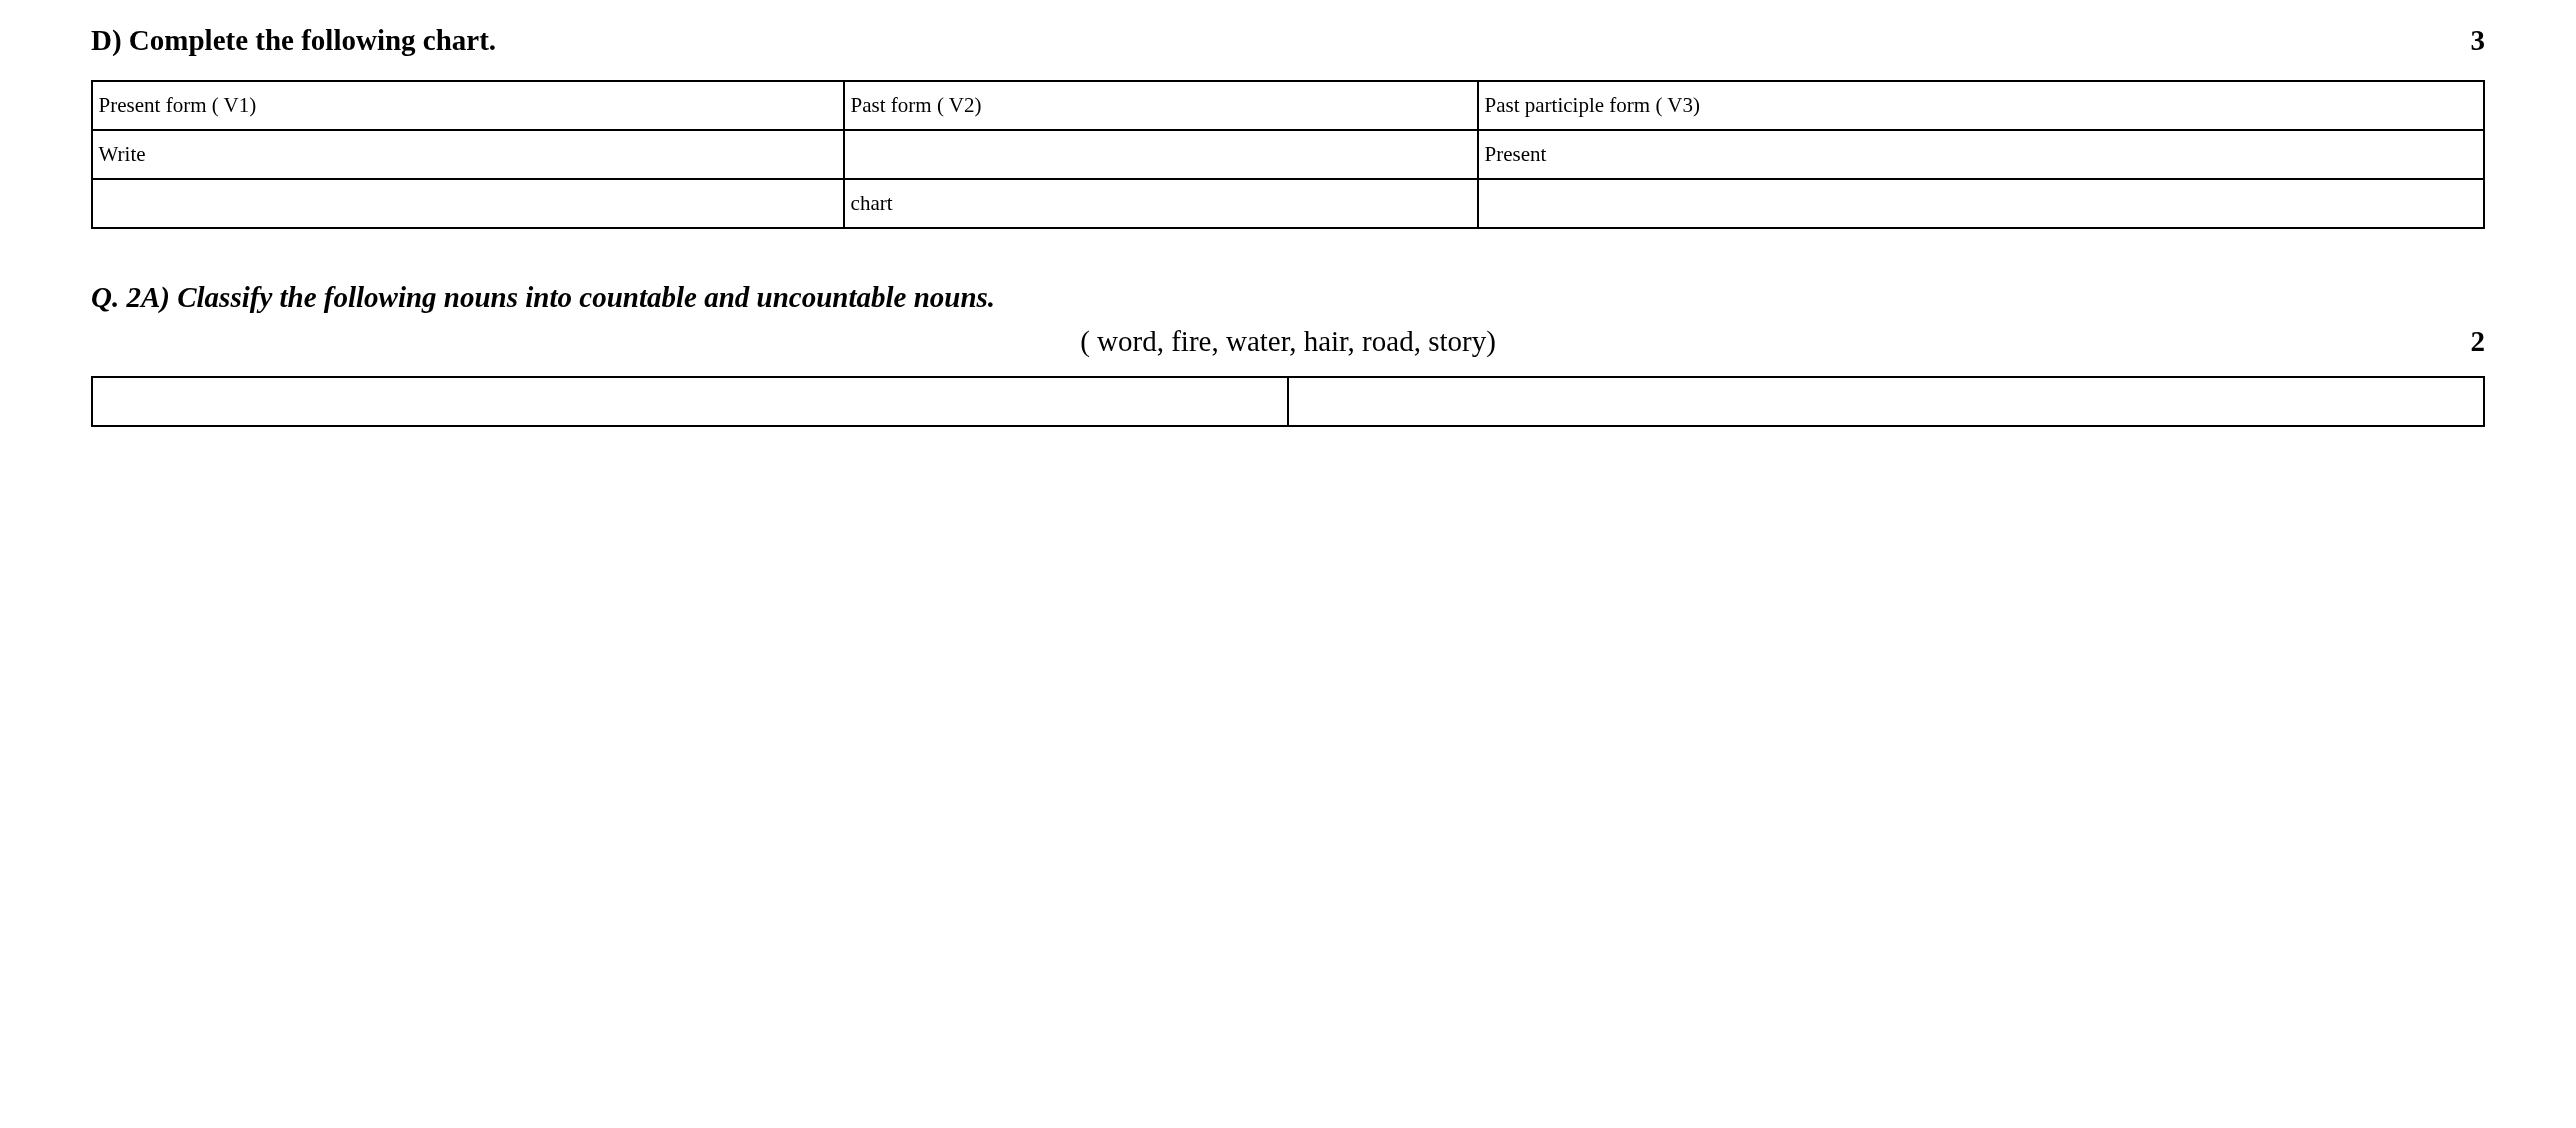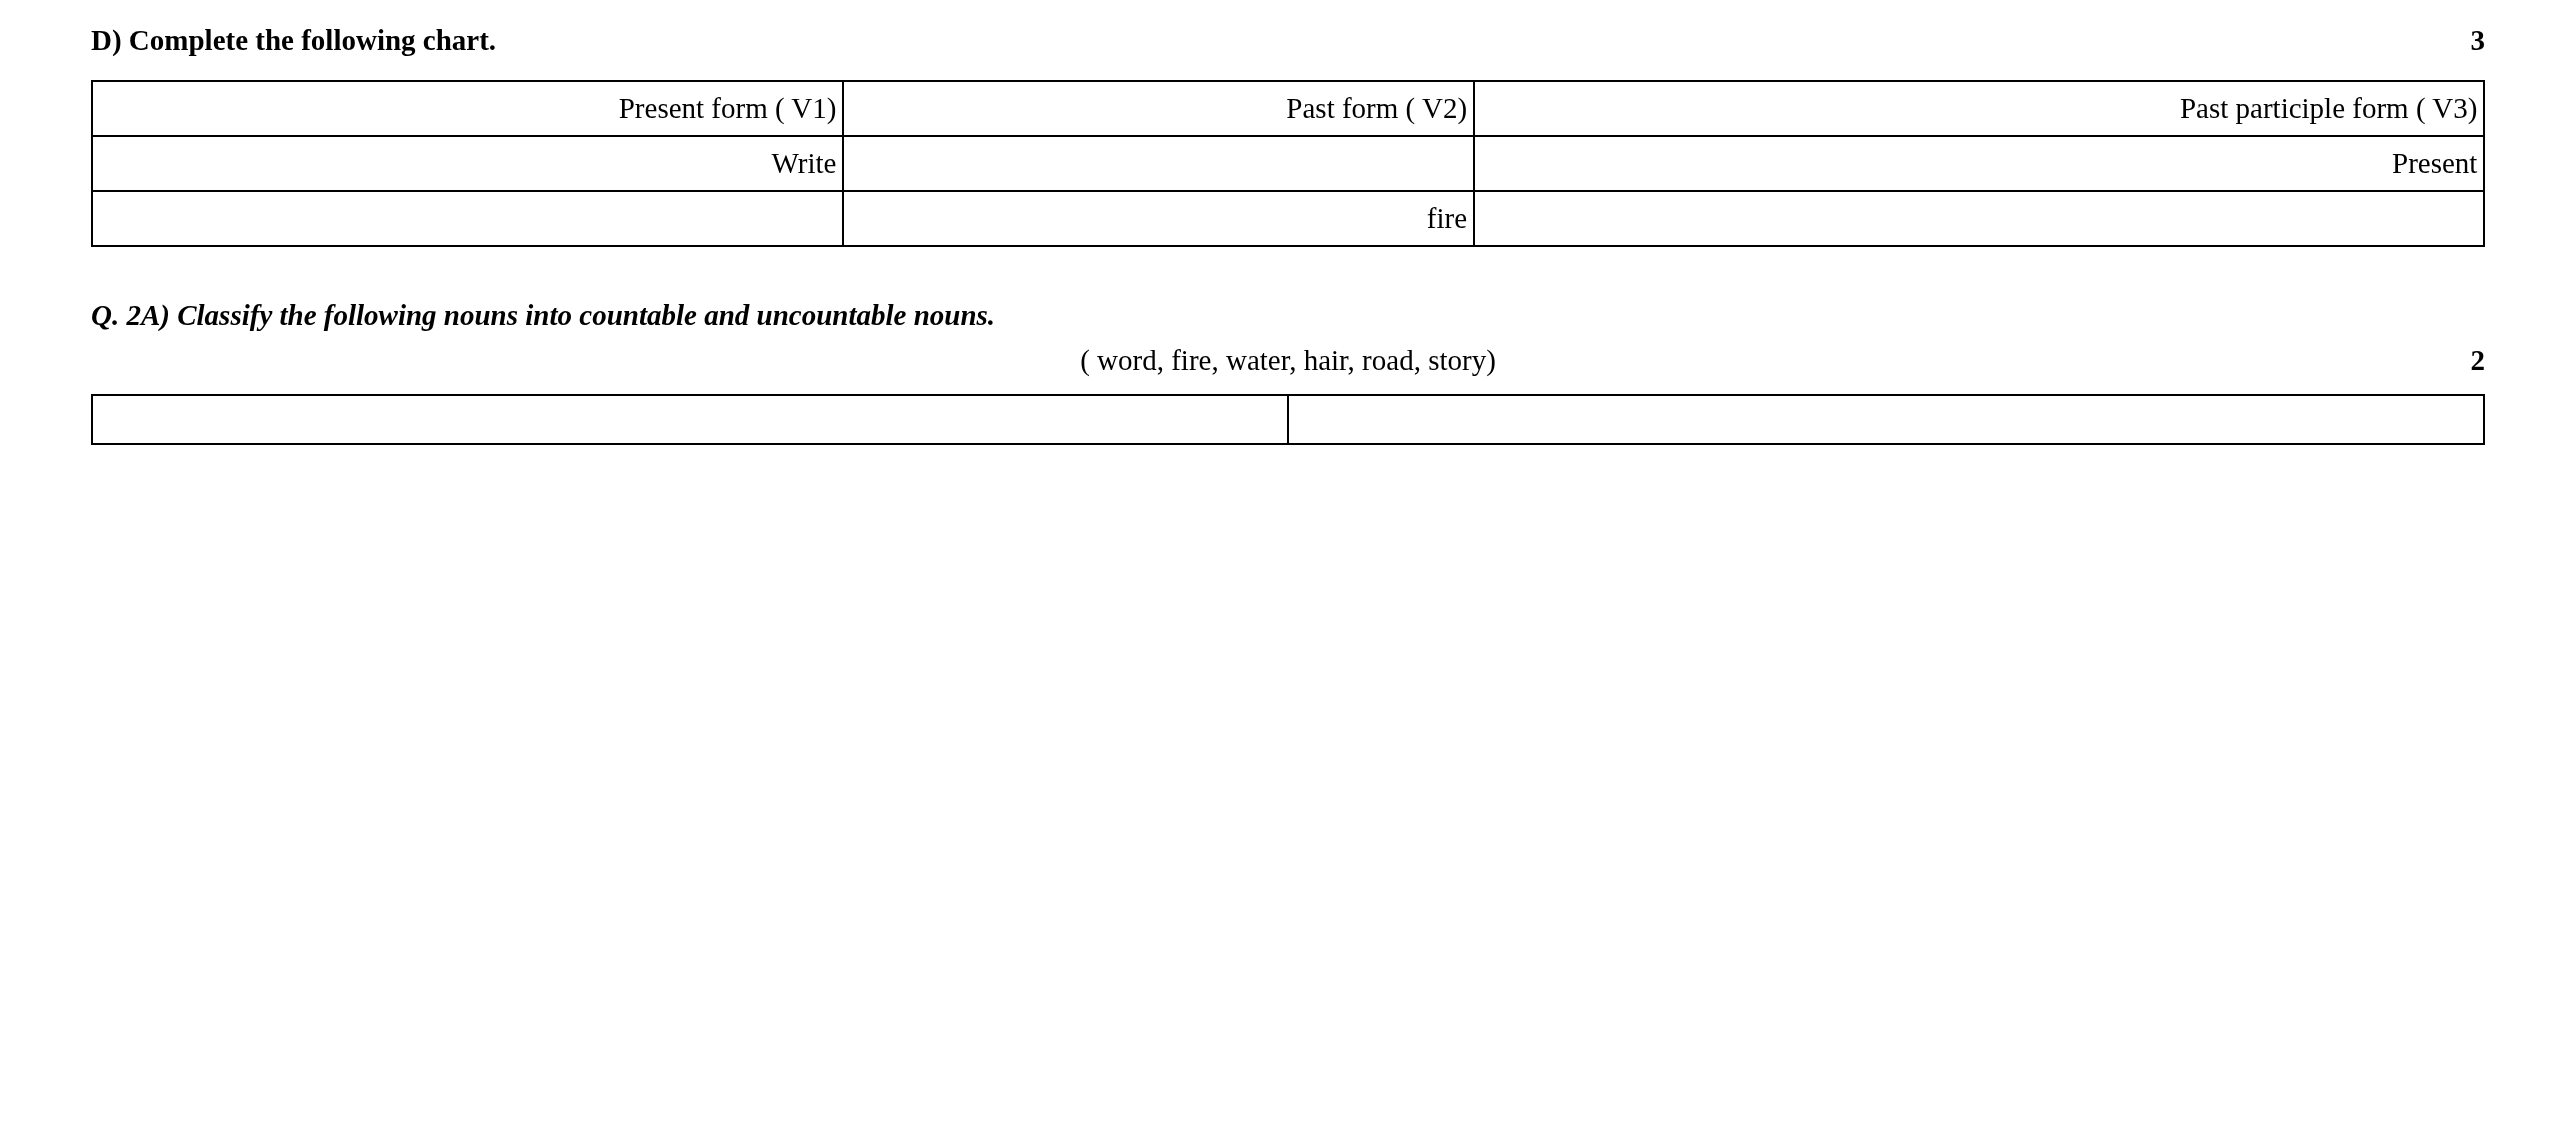--- a/index.html
+++ b/index.html
@@ -20,24 +20,24 @@
     }
     .heading-bold { font-weight: 700; }
     .marks { font-weight: 700; }
     table {
       border-collapse: collapse;
       width: 100%;
       margin-bottom: 49px;
     }
     td {
       border: 2.1px solid #000;
-      text-align: right;
+      text-align: left;
       vertical-align: middle;
       padding: 7px 5.6px;
-      font-size: 29px;
+      font-size: 21px;
     }
     .tbl-verb td { height: 49px; }
     .tbl-noun td { height: 49px; }
     .sub-line {
       text-align: center;
       display: flex;
       justify-content: center;
       position: relative;
       margin: 4.2px 0 14px 0;
     }
@@ -66,21 +66,21 @@
     <td>Past form ( V2)</td>
     <td>Past participle form ( V3)</td>
   </tr>
   <tr>
     <td>Write</td>
     <td></td>
     <td>Present</td>
   </tr>
   <tr>
     <td></td>
-    <td>fire</td>
+    <td>chart</td>
     <td></td>
   </tr>
 </tbody>
   </table>
 
 <div class="row-heading" style="margin-bottom:5.6px;font-style:italic;">
   <span class="heading-bold">Q. 2A) Classify the following nouns into countable and uncountable nouns.</span>
 </div>
 
 <div class="sub-line">

